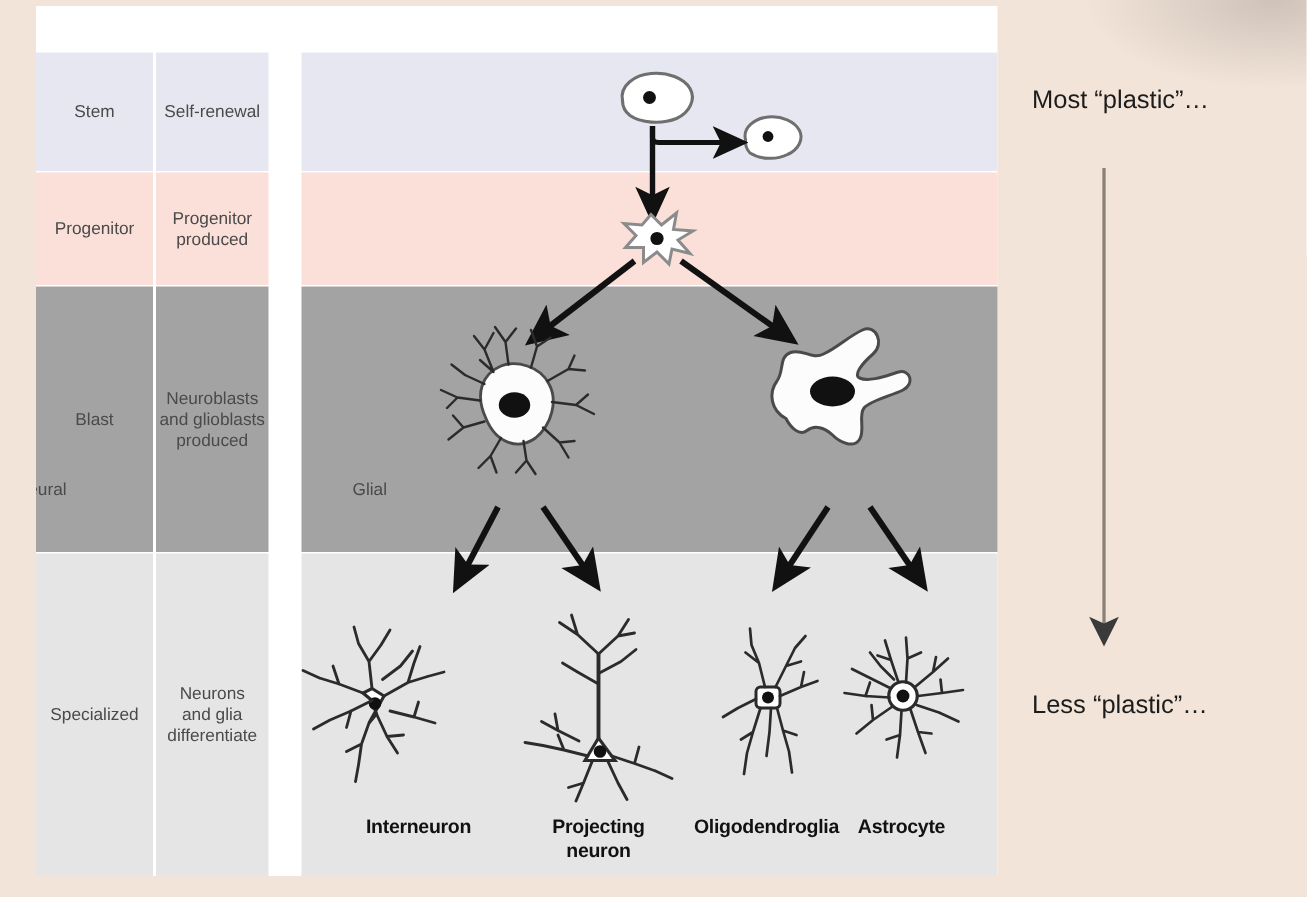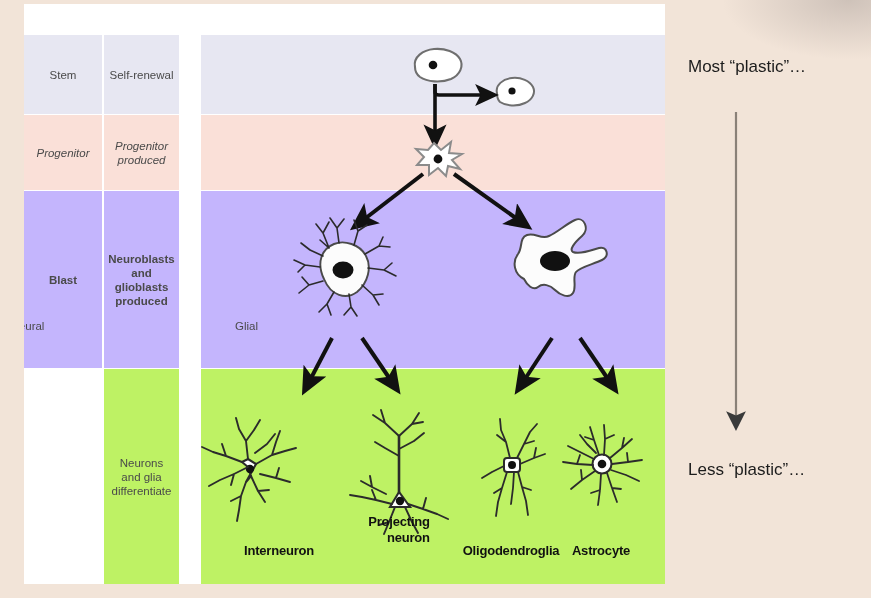--- a/index.html
+++ b/index.html
@@ -34,26 +34,26 @@
   .band .c1{left:0;width:78px;}
   .band .c2{left:80px;width:75px;}
   .band .c3{left:177px;width:464px;}
   .band .lbl{
     position:absolute;left:0;width:100%;
     text-align:center;font-size:11.5px;color:#4a4a4a;line-height:14px;
     transform:translateY(-50%);top:50%;
   }
   #band-stem{top:31px;height:79px;}
   #band-stem .c1,#band-stem .c2,#band-stem .c3{background:#e7e7f2;}
-  #band-prog{top:111px;height:75px;font-style:italic;}
+  #band-prog{top:111px;height:75px;}
   #band-prog .c1,#band-prog .c2,#band-prog .c3{background:#fae0d8;}
   #band-blast{top:187px;height:177px;}
-  #band-blast .c1,#band-blast .c2,#band-blast .c3{background:#c4b5fd;font-weight:bold;}
+  #band-blast .c1,#band-blast .c2,#band-blast .c3{background:#a3a3a3;}
   #band-spec{top:365px;height:215px;}
-  #band-spec .c1,#band-spec .c2,#band-spec .c3{background:#bef264;}
+  #band-spec .c1,#band-spec .c2,#band-spec .c3{background:#e5e5e5;}
 
   #diagram{position:absolute;left:0;top:0;width:641px;height:580px;pointer-events:none;}
   .celllabel{
     position:absolute;font-size:11.5px;color:#4a4a4a;text-align:center;
     transform:translateX(-50%);
   }
   .bottomlabel{
     position:absolute;font-size:13px;font-weight:bold;color:#111;
     text-align:center;transform:translateX(-50%);line-height:16px;
     letter-spacing:-.2px;
@@ -105,20 +105,23 @@
       <div class="lbl">
         <div>Neuroblasts</div>
         <div>and glioblasts</div>
         <div>produced</div>
       </div>
     </div>
     <div class="c3"></div>
   </div>
 
   <div class="band" id="band-spec">
+    <div class="c1">
+      <div class="lbl">Specialized</div>
+    </div>
     <div class="c2">
       <div class="lbl">
         <div>Neurons</div>
         <div>and glia</div>
         <div>differentiate</div>
       </div>
     </div>
     <div class="c3"></div>
   </div>
 
@@ -236,21 +239,21 @@
       <path d="M571,467 L558,476 M558,476 L547,485 M558,476 L557,466"></path>
       <path d="M569,461 L553,460 M553,460 L539,458 M553,460 L556,451"></path>
       <path d="M570,455 L556,448 M556,448 L544,442"></path>
       <path d="M572,449 L563,440 M563,440 L556,431"></path>
     </g>
   </svg>
 
   <div class="bottomlabel" style="left:255px;top:539px;">
     <div>Interneuron</div>
   </div>
-  <div class="bottomlabel" style="left:375px;top:510px;text-align:right;">
+  <div class="bottomlabel" style="left:375px;top:539px;">
     <div>Projecting</div>
     <div>neuron</div>
   </div>
   <div class="bottomlabel" style="left:487px;top:539px;">
     <div>Oligodendroglia</div>
   </div>
   <div class="bottomlabel" style="left:577px;top:539px;">
     <div>Astrocyte</div>
   </div>
 </div>

